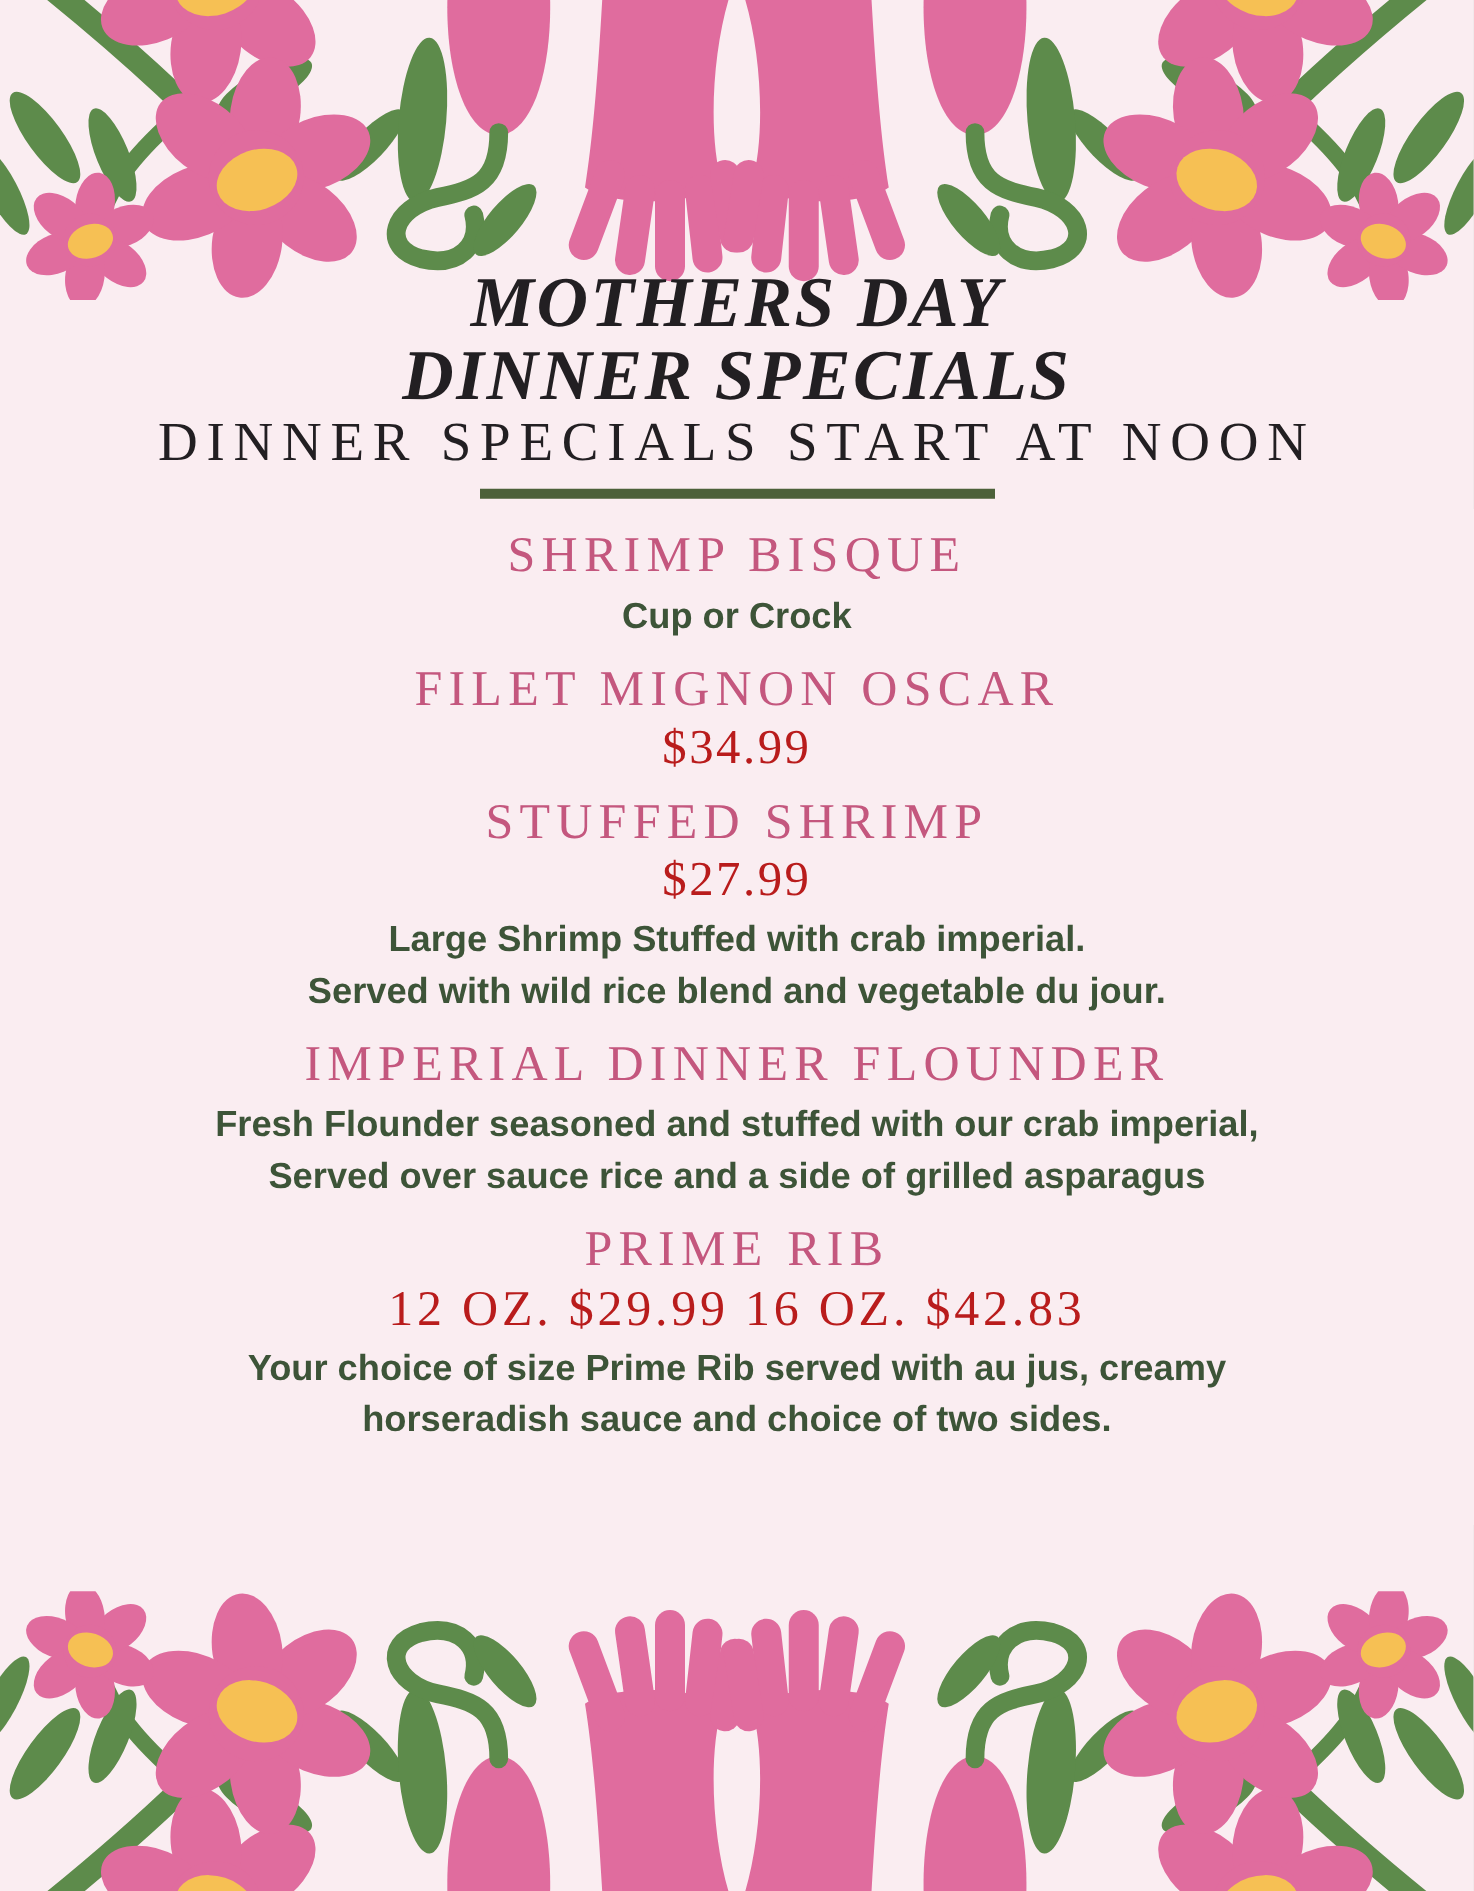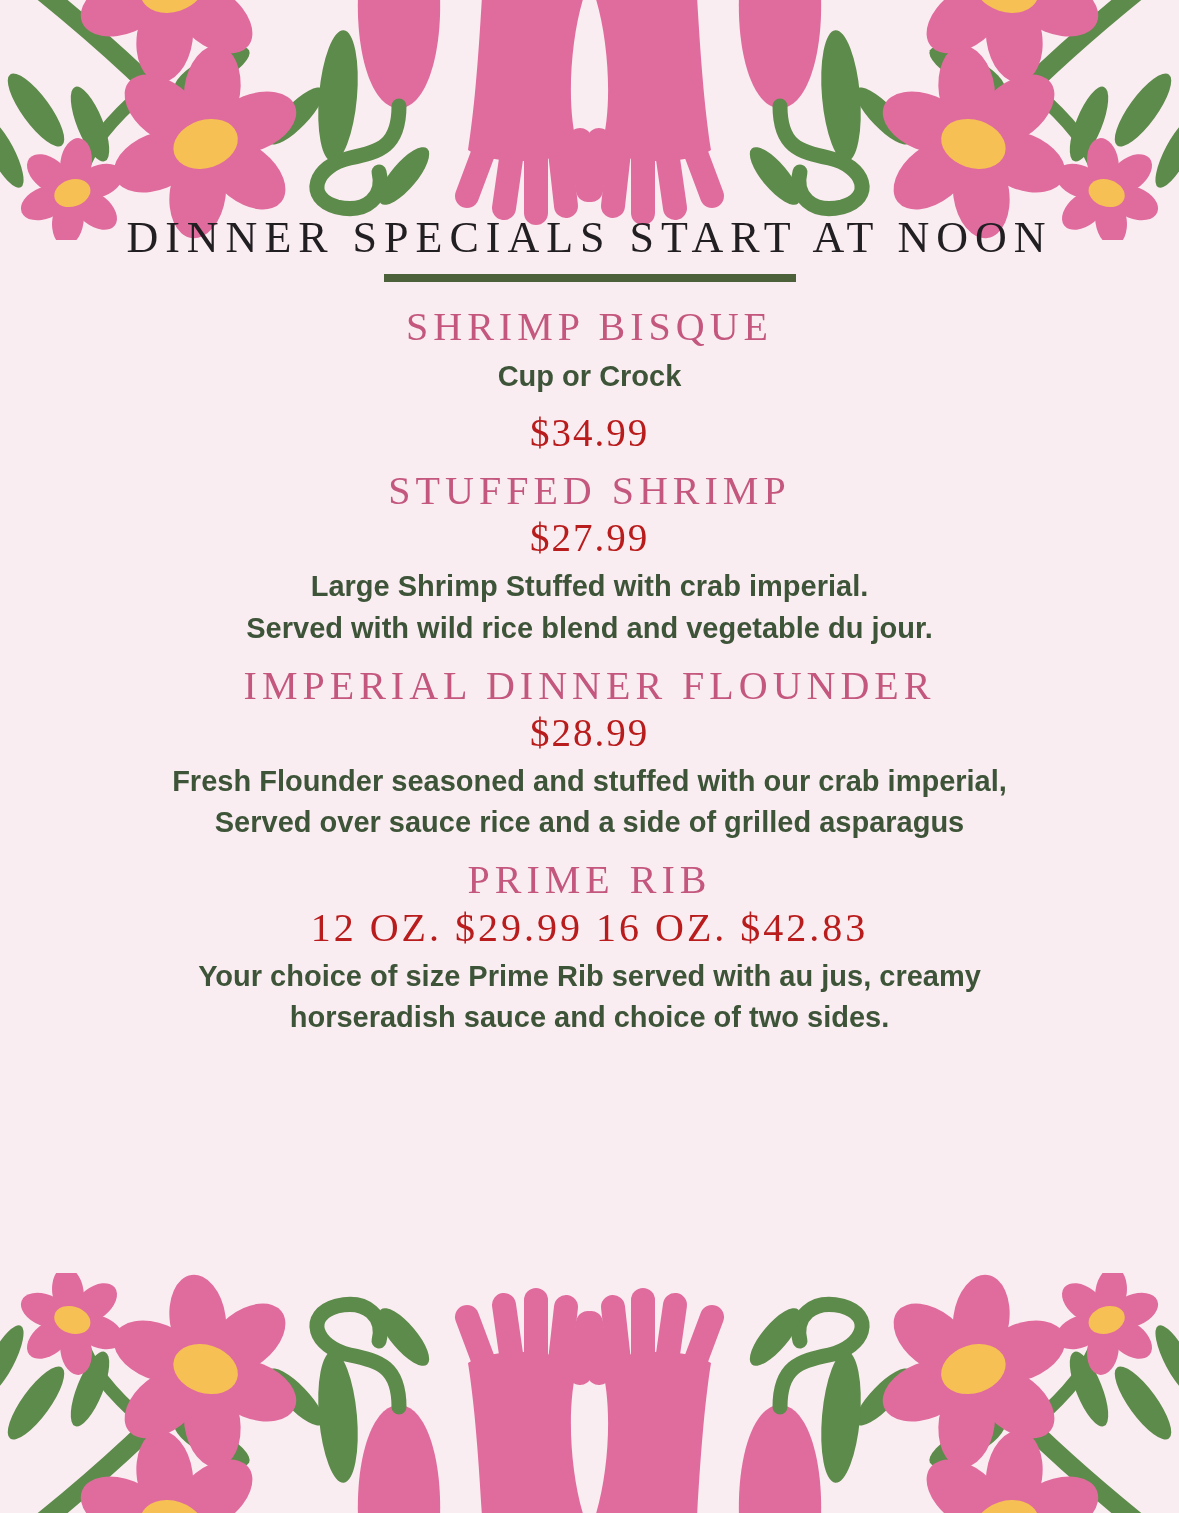--- a/index.html
+++ b/index.html
@@ -108,46 +108,50 @@
     <use href="#half" transform="translate(1179,0) scale(-1,1)"></use>
   </svg>
 
   <svg class="decor decor-bottom" viewBox="0 0 1179 240" aria-hidden="true">
     <use href="#half"></use>
     <use href="#half" transform="translate(1179,0) scale(-1,1)"></use>
   </svg>
 
   <div class="content">
 
+    <h1 class="script-title">
+      <span>MOTHERS DAY</span><br>
+      <span>DINNER SPECIALS</span>
+    </h1>
 
     <div class="subtitle">DINNER SPECIALS START AT NOON</div>
 
     <div class="rule"></div>
 
     <div class="menu">
 
       <div class="menu-item first">
         <div class="item-name">SHRIMP BISQUE</div>
         <div class="item-desc">Cup or Crock</div>
       </div>
 
       <div class="menu-item">
+        <div class="item-name">FILET MIGNON OSCAR</div>
         <div class="item-price">$34.99</div>
       </div>
 
       <div class="menu-item">
         <div class="item-name">STUFFED SHRIMP</div>
         <div class="item-price">$27.99</div>
         <div class="item-desc">Large Shrimp Stuffed with crab imperial.
 Served with wild rice blend and vegetable du jour.</div>
       </div>
 
       <div class="menu-item">
         <div class="item-name">IMPERIAL DINNER FLOUNDER</div>
-        <div class="item-price">$28.99</div>
         <div class="item-desc">Fresh Flounder seasoned and stuffed with our crab imperial,
 Served over sauce rice and a side of grilled asparagus</div>
       </div>
 
       <div class="menu-item">
         <div class="item-name">PRIME RIB</div>
         <div class="item-price sizes">12 OZ. $29.99 16 OZ. $42.83</div>
         <div class="item-desc">Your choice of size Prime Rib served with au jus, creamy
 horseradish sauce and choice of two sides.</div>
       </div>

